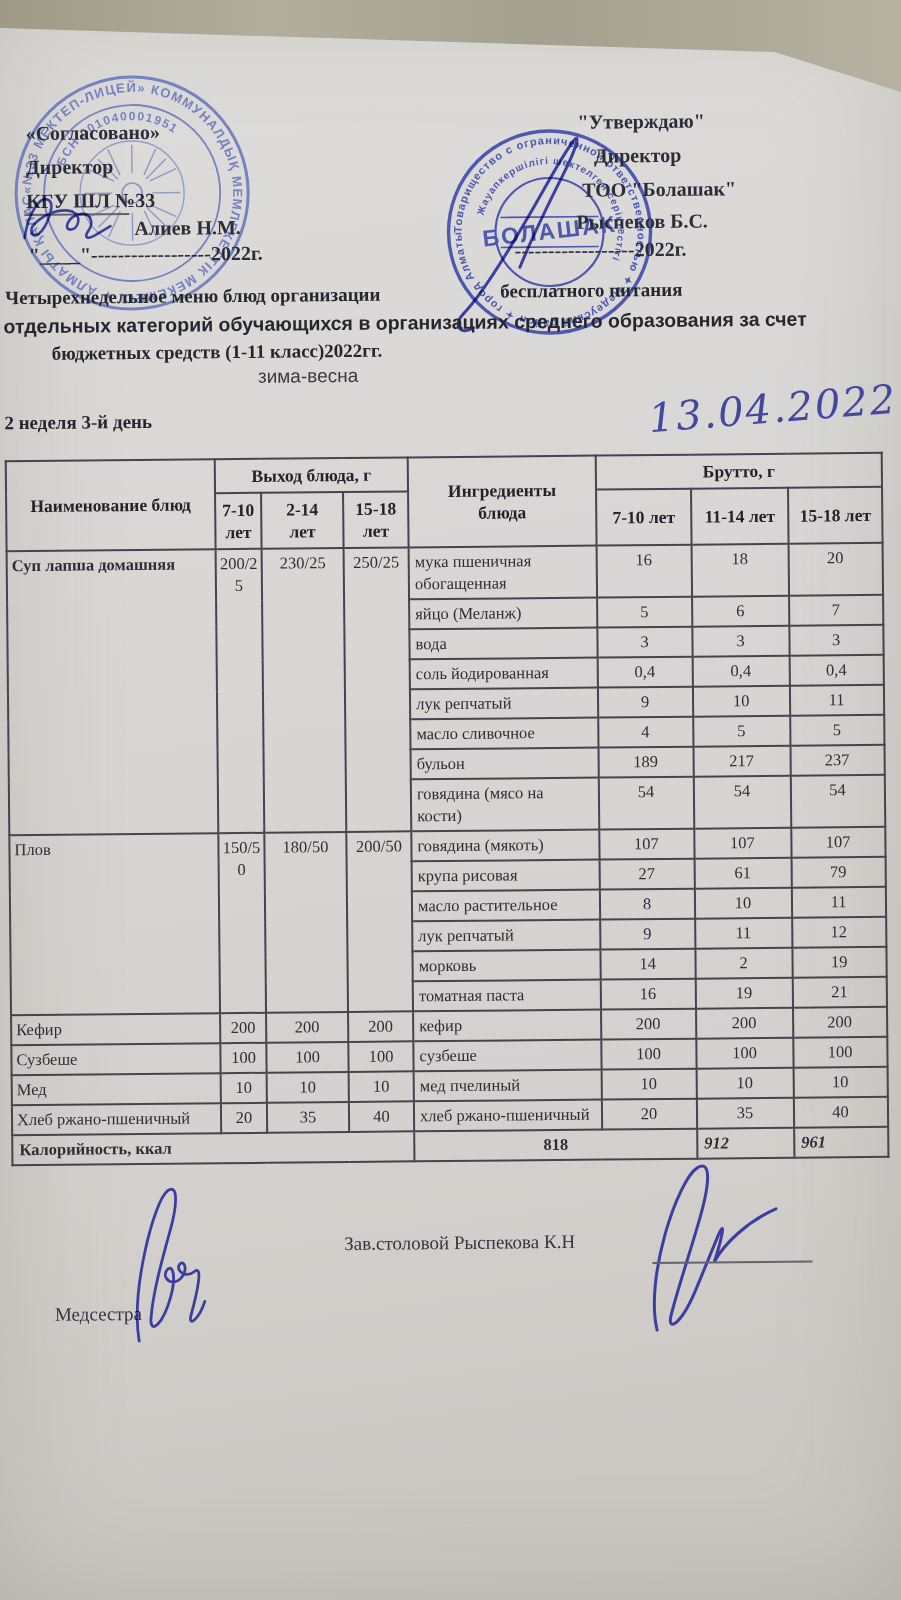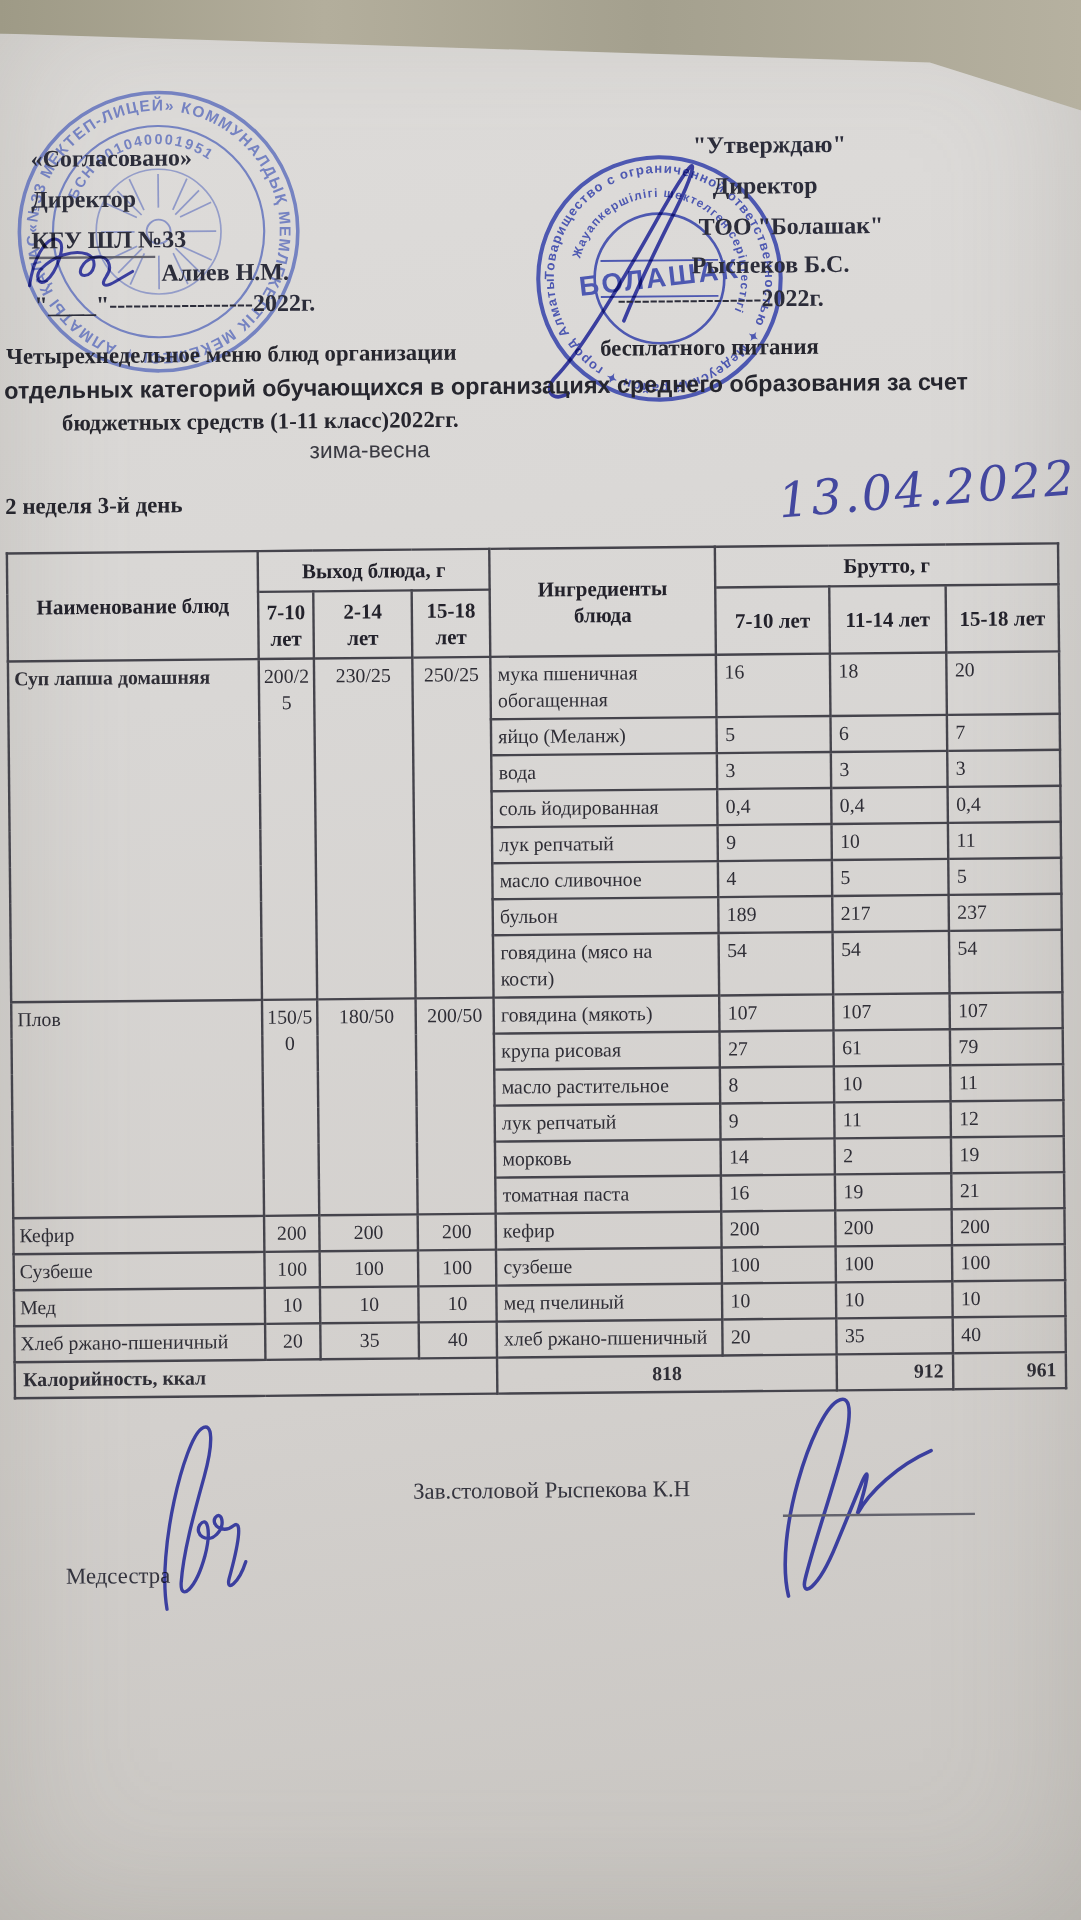--- a/index.html
+++ b/index.html
@@ -24,24 +24,24 @@
 
   table{border-collapse:collapse;table-layout:fixed;width:876px;background:transparent;}
   td,th{border:2px solid #45444c;overflow:hidden;}
   th{font-size:17.5px;padding:5px 3px;line-height:22px;color:#23222b;}
   td{font-size:16.5px;line-height:22px;padding:3px 6px;vertical-align:top;color:#2f2e36;}
   .pre{white-space:pre-line;}
   .c-dish{font-weight:400;padding-left:4px;}
   .c-dish.bold{font-weight:700;}
   .c-out{text-align:center;padding:3px 2px;word-break:break-all;}
   .c-ing{padding-left:5px;}
-  .c-gross{text-align:left;padding-right:7px;border-radius:15px;}
+  .c-gross{text-align:center;padding-right:7px;border-radius:15px;}
   .kal-label{font-weight:700;vertical-align:middle;}
   .c-kal-mid{text-align:center;font-weight:700;vertical-align:middle;}
-  .c-kal{text-align:right;font-weight:700;padding-right:7px;vertical-align:middle;}
+  .c-kal{text-align:left;font-weight:700;padding-right:7px;vertical-align:middle;font-style:italic;}
 
   .underline-line{position:absolute;border-bottom:2px solid #63636d;}
 </style>
 </head>
 <body>
 
 <div class="photo">
   <div class="desk"></div>
   <div class="paper"></div>
 

